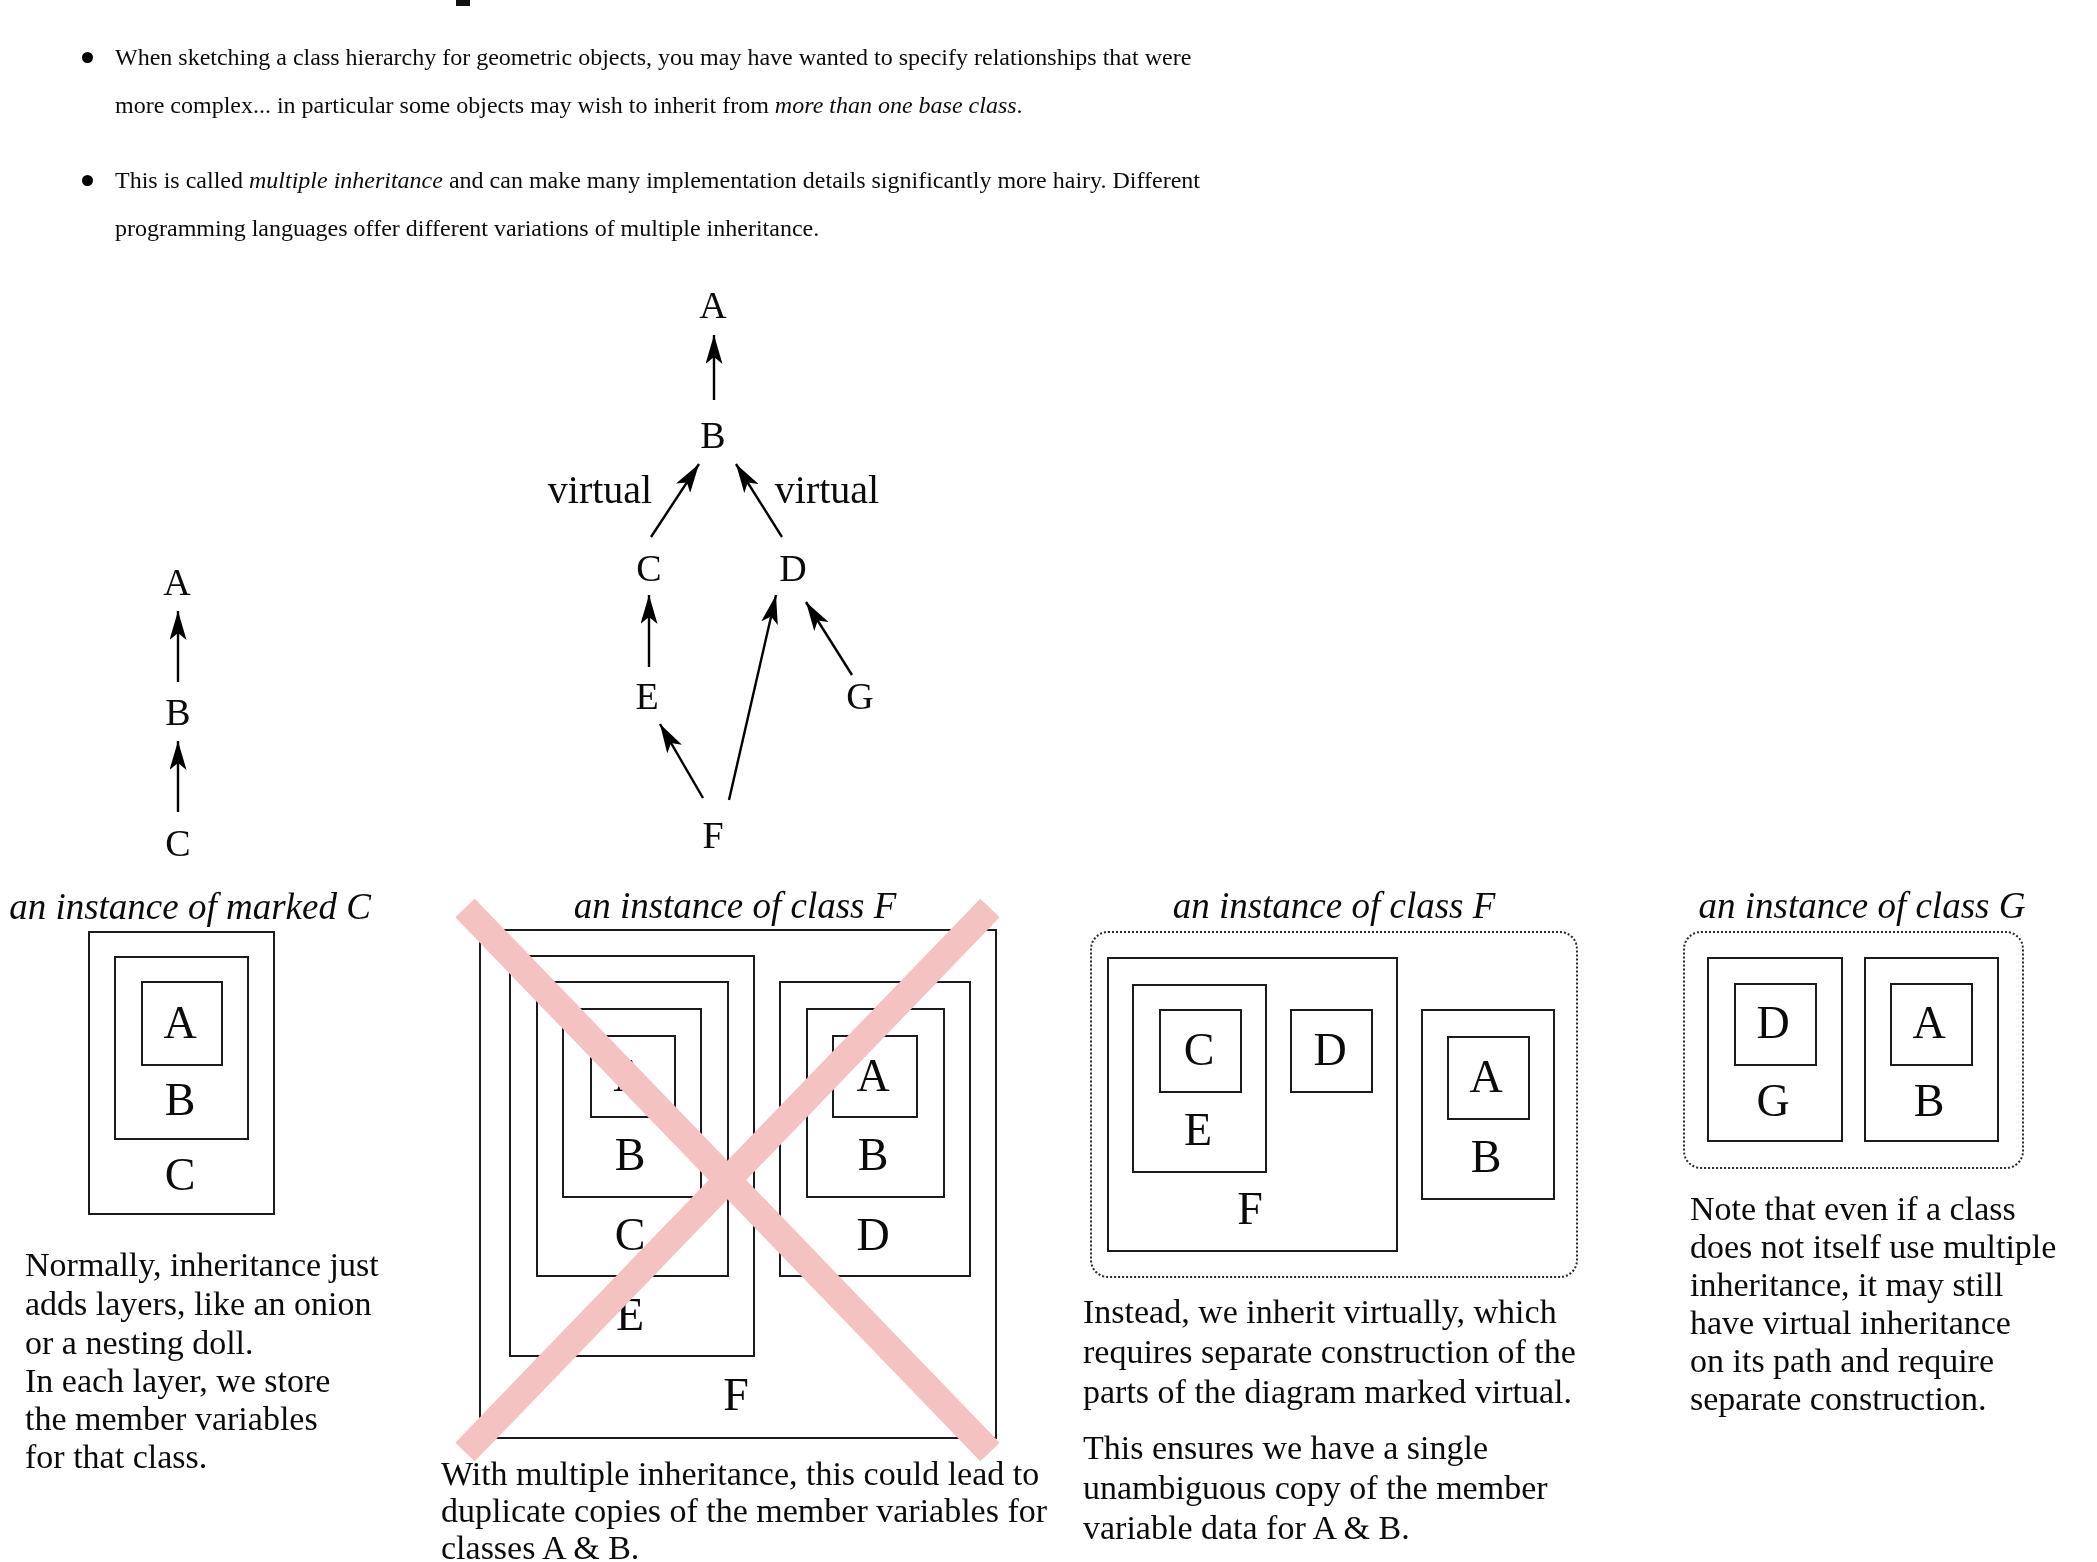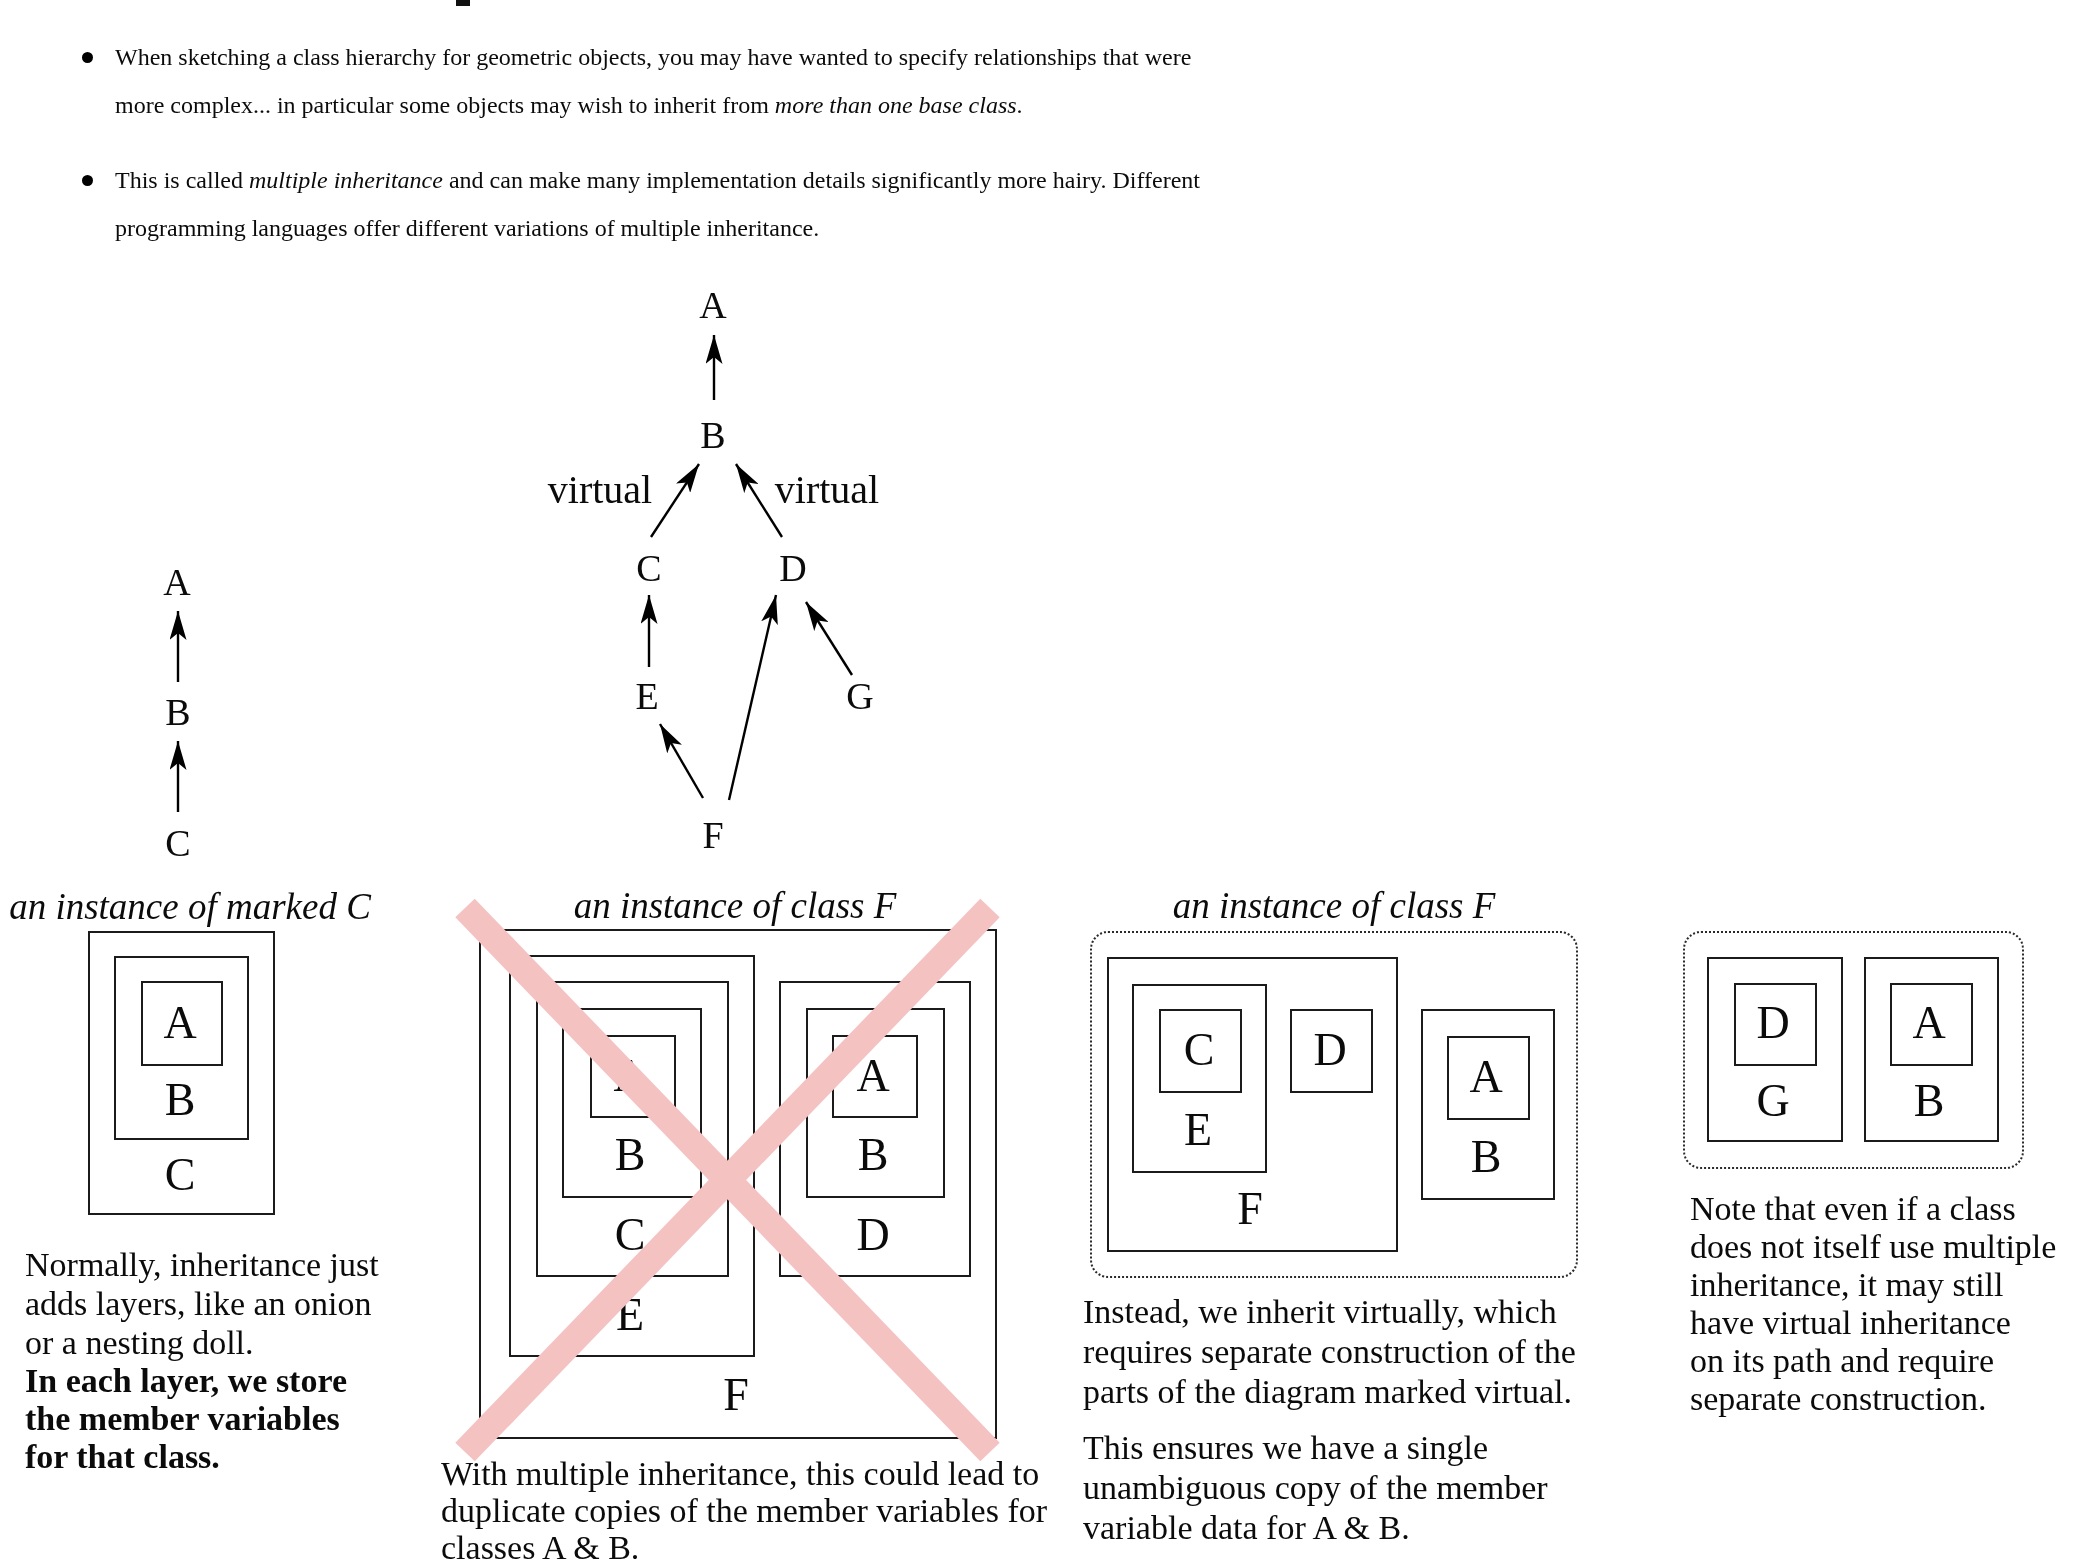--- a/index.html
+++ b/index.html
@@ -74,21 +74,21 @@
   <div class="abs inst-title ctr" style="left:190px;top:906px;">an instance of marked C</div>
   <div class="box" style="left:88px;top:931px;width:183px;height:280px;"></div>
   <div class="box" style="left:114px;top:956px;width:131px;height:180px;"></div>
   <div class="box" style="left:141px;top:981px;width:78px;height:81px;"></div>
   <div class="abs boxlabel ctr" style="left:180px;top:1022px;">A</div>
   <div class="abs boxlabel ctr" style="left:180px;top:1099px;">B</div>
   <div class="abs boxlabel ctr" style="left:180px;top:1174px;">C</div>
   <div class="caption" style="left:25px;top:1233px;width:400px;line-height:39px;margin-top:12px;">Normally, inheritance just
 adds layers, like an onion
 or a nesting doll.</div>
-  <div class="caption" style="left:25px;top:1362px;width:400px;line-height:38px;font-weight:bold;">In each layer, we store
+  <div class="caption" style="left:25px;top:1362px;width:400px;line-height:38px;">In each layer, we store
 the member variables
 for that class.</div>
 
   <div class="abs inst-title ctr" style="left:735px;top:905px;">an instance of class F</div>
   <div class="box" style="left:479px;top:929px;width:514px;height:506px;"></div>
   <div class="box" style="left:509px;top:955px;width:242px;height:398px;"></div>
   <div class="box" style="left:536px;top:981px;width:189px;height:292px;"></div>
   <div class="box" style="left:562px;top:1008px;width:136px;height:186px;"></div>
   <div class="box" style="left:590px;top:1035px;width:82px;height:79px;"></div>
   <div class="box" style="left:779px;top:981px;width:188px;height:292px;"></div>
@@ -120,20 +120,21 @@
   <div class="abs boxlabel ctr" style="left:1250px;top:1208px;">F</div>
   <div class="abs boxlabel ctr" style="left:1486px;top:1076px;">A</div>
   <div class="abs boxlabel ctr" style="left:1486px;top:1156px;">B</div>
   <div class="caption" style="left:1083px;top:1292px;width:540px;line-height:40px;">Instead, we inherit virtually, which
 requires separate construction of the
 parts of the diagram marked virtual.</div>
   <div class="caption" style="left:1083px;top:1428px;width:540px;line-height:40px;">This ensures we have a single
 unambiguous copy of the member
 variable data for A &amp; B.</div>
 
+  <div class="abs inst-title ctr" style="left:1862px;top:905px;">an instance of class G</div>
   <div class="dotted" style="left:1683px;top:931px;width:337px;height:234px;"></div>
   <div class="box" style="left:1707px;top:957px;width:132px;height:181px;"></div>
   <div class="box" style="left:1734px;top:983px;width:79px;height:79px;"></div>
   <div class="box" style="left:1864px;top:957px;width:131px;height:181px;"></div>
   <div class="box" style="left:1890px;top:983px;width:79px;height:79px;"></div>
   <div class="abs boxlabel ctr" style="left:1773px;top:1022px;">D</div>
   <div class="abs boxlabel ctr" style="left:1773px;top:1100px;">G</div>
   <div class="abs boxlabel ctr" style="left:1929px;top:1022px;">A</div>
   <div class="abs boxlabel ctr" style="left:1929px;top:1100px;">B</div>
   <div class="caption" style="left:1690px;top:1190px;width:420px;line-height:38px;">Note that even if a class

